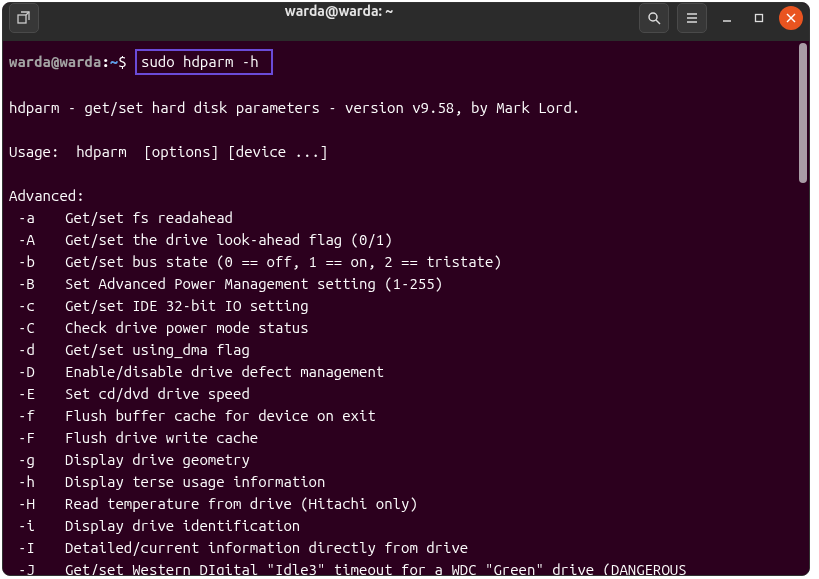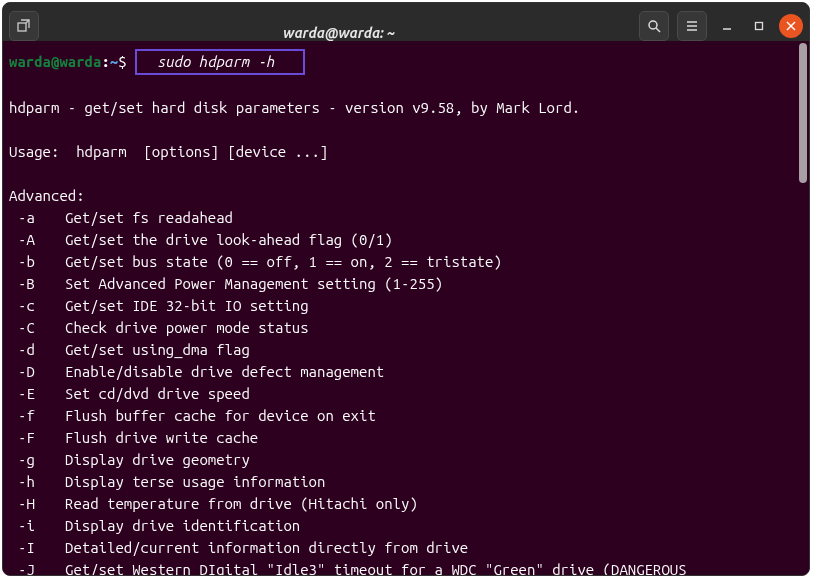--- a/index.html
+++ b/index.html
@@ -17,25 +17,24 @@
     width: 808px;
     height: 574px;
     margin: 2px;
     overflow: hidden;
     position: relative;
   }
   .title-bar {
     background: #2b2b2b;
     height: 38px;
     display: flex;
-    align-items: flex-end;
+    align-items: flex-start;
     padding: 0 6px;
     font-family: Ubuntu, "Segoe UI", sans-serif;
     color: #e6e6e6;
-    font-style: italic;
   }
   .title-left {
     display: flex;
     align-items: center;
   }
   .tab-btn {
     width: 30px;
     height: 30px;
     background: #373737;
     border: 1px solid #4a4a4a;
@@ -86,29 +85,28 @@
     color: #fdfdfd;
     font-size: 15px;
     line-height: 22px;
     padding: 8px 6px;
     white-space: pre;
     letter-spacing: 0px;
     height: calc(100% - 38px);
     overflow: hidden;
     position: relative;
   }
-  .prompt-user { color: #15803d; font-weight: bold; text-align: right; }
+  .prompt-user { color: #a3a3a3; font-weight: bold; text-align: right; }
   .prompt-colon { color: #ffffff; font-weight: bold; }
   .prompt-path { color: #5f9ee8; font-weight: bold; }
   .prompt-dollar { color: #ffffff; }
   .cmd-box {
     border: 2px solid #6a4bd8;
-    padding: 0 20px;
+    padding: 0 4px;
     display: inline-block;
-    font-style: italic;
   }
   .opt-row { display: block; }
   .opt-flag { display: inline-block; width: 56px; padding-left: 9px; }
   .scrollbar {
     position: absolute;
     right: 2px;
     top: 40px;
     width: 8px;
     height: 140px;
     background: #a99da6;

